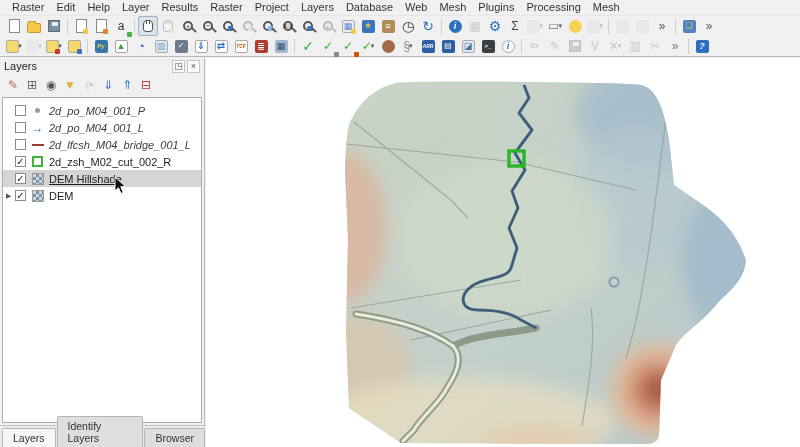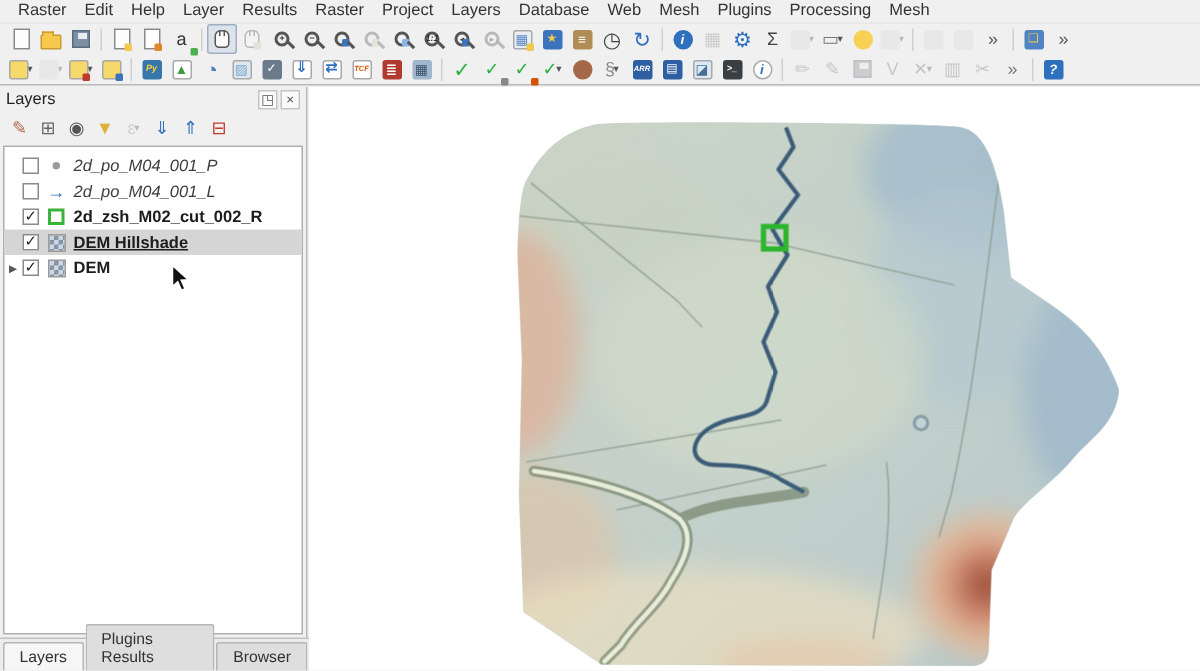--- a/index.html
+++ b/index.html
@@ -54,21 +54,21 @@
   #layer-list{flex:1;background:#fff;border:1px solid #aeaeae;margin:1px 2px 2px 2px;
     overflow:hidden;position:relative;padding-top:4px;}
   .lrow{height:17px;display:flex;align-items:center;font-size:11px;color:#1c1c1c;padding-left:3px;}
   .lrow.selected{background:#d5d5d5;}
   .lexp{width:9px;font-size:7px;color:#555;flex:0 0 9px;text-align:left;}
   .lcb{width:11px;height:11px;border:1px solid #8a8a8a;background:#fff;margin-right:4px;
     display:flex;align-items:center;justify-content:center;font-size:10px;color:#222;flex:0 0 11px;line-height:1;}
   .lsym{width:15px;display:flex;align-items:center;justify-content:center;margin-right:4px;flex:0 0 15px;}
   .lname{white-space:nowrap;}
   .lrow.italic .lname{font-style:italic;color:#3d3d3d;}
-  .lrow.bold .lname{font-weight:bold;}
+  .lrow.bold .lname{font-weight:normal;}
   .lrow.underl .lname{text-decoration:underline;}
   .sym-point{width:5px;height:5px;border-radius:50%;background:#9a9a9a;}
   .sym-arrow{color:#2e6fbe;font-weight:bold;font-size:12px;line-height:1;}
   .sym-line{width:12px;height:2px;background:#9e3b2f;}
   .sym-rect{width:11px;height:11px;border:2px solid #3cb43c;background:#fff;}
   .sym-raster{width:12px;height:12px;
     background-image:linear-gradient(45deg,#7f93a8 25%,transparent 25%,transparent 75%,#7f93a8 75%),
       linear-gradient(45deg,#7f93a8 25%,#cfd6dd 25%,#cfd6dd 75%,#7f93a8 75%);
     background-size:6px 6px;background-position:0 0,3px 3px;border:1px solid #9b9b9b;}
   
@@ -402,20 +402,28 @@
         </span>
         <span class="lname">2d_po_M04_001_P</span>
       </div>
       <div class="lrow italic">
         <span class="lexp"></span>
         <span class="lcb"></span>
         <span class="lsym">
           <i class="sym-arrow">→</i>
         </span>
         <span class="lname">2d_po_M04_001_L</span>
+      </div>
+      <div class="lrow italic">
+        <span class="lexp"></span>
+        <span class="lcb"></span>
+        <span class="lsym">
+          <i class="sym-line"></i>
+        </span>
+        <span class="lname">2d_lfcsh_M04_bridge_001_L</span>
       </div>
       <div class="lrow bold">
         <span class="lexp"></span>
         <span class="lcb">✓</span>
         <span class="lsym">
           <i class="sym-rect"></i>
         </span>
         <span class="lname">2d_zsh_M02_cut_002_R</span>
       </div>
       <div class="lrow bold selected underl">
@@ -432,21 +440,21 @@
         <span class="lsym">
           <i class="sym-raster"></i>
         </span>
         <span class="lname">DEM</span>
       </div>
     </div>
 </div>
 
 <div id="bottom-tabs">
     <span class="btab active">Layers</span>
-    <span class="btab">Plugins Results</span>
+    <span class="btab">Identify Layers</span>
     <span class="btab">Browser</span>
   </div>
 
 <div id="map-canvas" style="background: rgb(255, 255, 255);">
   <svg width="594" height="389" viewBox="0 0 594 389">
     <defs>
       <linearGradient id="baseGrad" x1="0" y1="0" x2="1" y2="1">
         <stop offset="0" stop-color="#cbd5c6"></stop>
         <stop offset="0.55" stop-color="#c2d0cb"></stop>
         <stop offset="1" stop-color="#b6c7cb"></stop>

